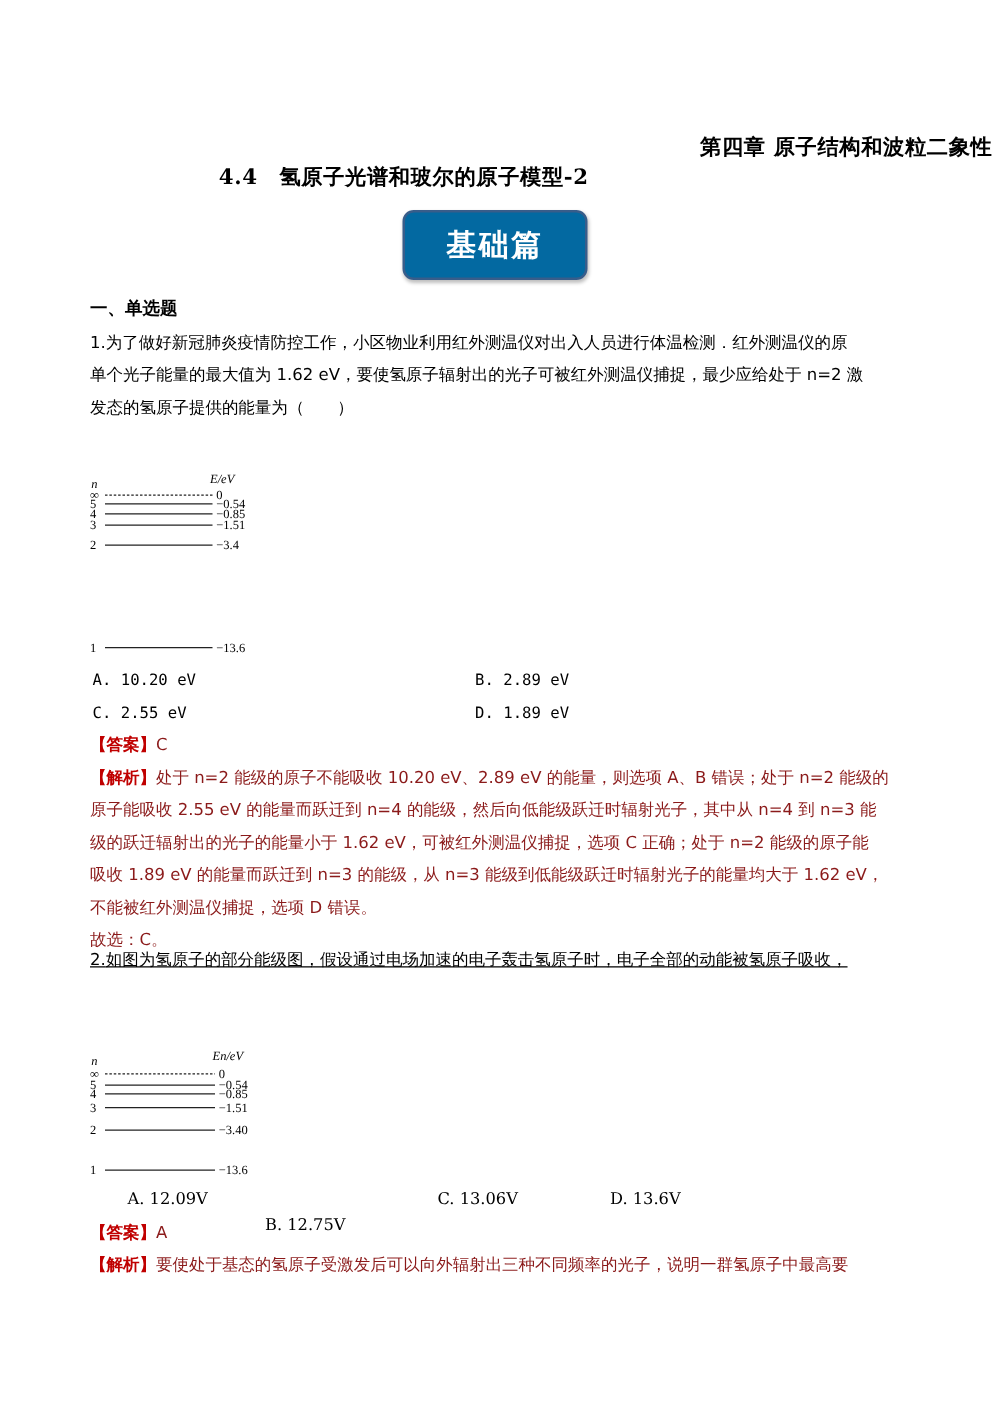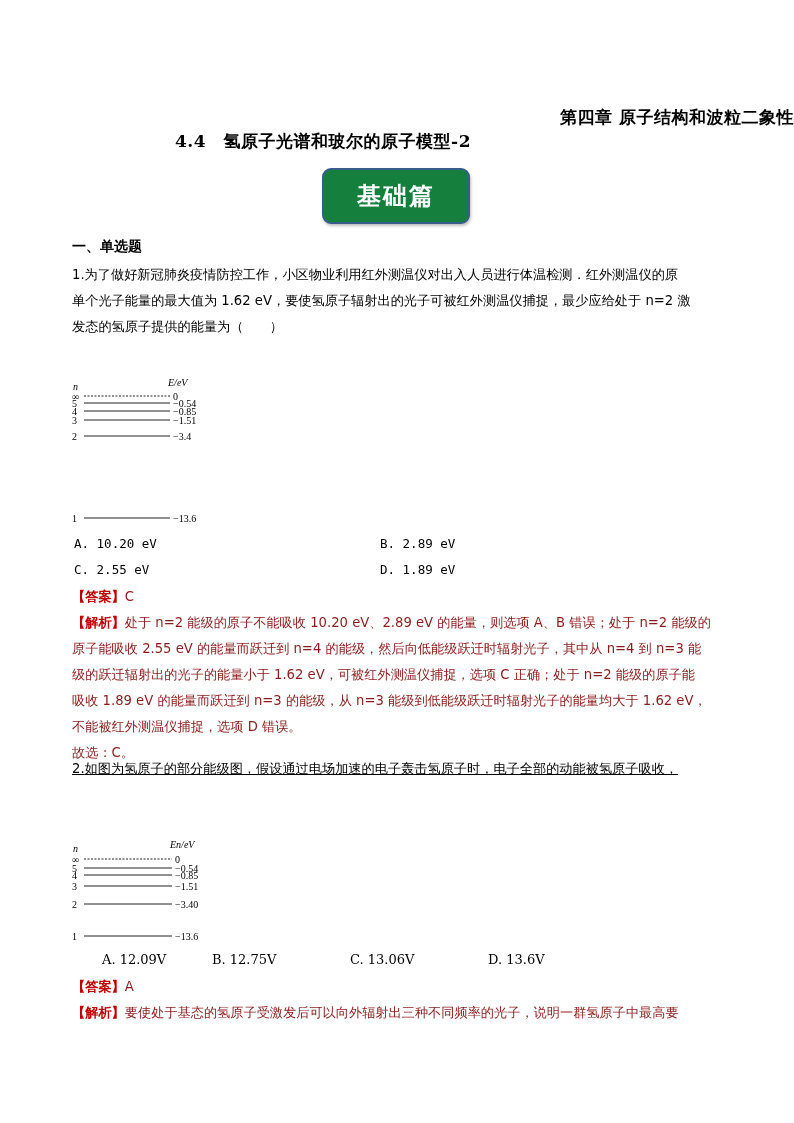--- a/index.html
+++ b/index.html
@@ -4,21 +4,21 @@
 <style>
   html, body { margin: 0; padding: 0; background: #ffffff; }
   body { width: 794px; height: 1123px; position: relative; overflow: hidden;
          font-family: "DejaVu Serif", "Liberation Serif", serif; color: #000; }
   .page { position: absolute; left: 0; top: 0; width: 794px; height: 1123px; }
   .chapter-title { position: absolute; top: 94px; left: 0; width: 794px; text-align: right;
                    font-weight: bold; font-size: 17px; letter-spacing: 0.5px; margin-top: 12px; }
   .section-title { position: absolute; top: 130px; left: 0; width: 646px; text-align: center;
                    font-weight: bold; font-size: 17px; letter-spacing: 0.5px; }
   .badge { position: absolute; left: 322px; top: 168px; width: 148px; height: 56px;
-           background: #15803d; border: 2px solid #385d8a; border-radius: 9px;
+           background: #0369a1; border: 2px solid #385d8a; border-radius: 9px;
            box-sizing: border-box; color: #fff; font-weight: bold; font-size: 24px;
            display: flex; align-items: center; justify-content: center; letter-spacing: 2px;
            box-shadow: 1px 2px 3px rgba(0,0,0,0.25); }
   .text { position: absolute; left: 72px; width: 660px; font-size: 13.2px; line-height: 26px;
           font-family: "DejaVu Sans", "Liberation Sans", sans-serif; }
   .heading { position: absolute; left: 72px; top: 238px; font-weight: bold; font-size: 14px;
              font-family: "DejaVu Sans", sans-serif; }
   .red { color: #8b1a1a; }
   .bracket { color: #c00000; font-weight: bold; }
   .opt { position: absolute; font-size: 12.5px; font-family: "DejaVu Sans Mono", "Liberation Mono", monospace; }
@@ -103,21 +103,21 @@
       <text x="105" y="51.5" font-size="10">−1.51</text>
       <line x1="14" x2="102" y1="66" y2="66" stroke="#222" stroke-width="1"></line>
       <text x="2" y="69.5" font-size="10">2</text>
       <text x="105" y="69.5" font-size="10">−3.40</text>
       <line x1="14" x2="102" y1="98" y2="98" stroke="#222" stroke-width="1"></line>
       <text x="2" y="101.5" font-size="10">1</text>
       <text x="105" y="101.5" font-size="10">−13.6</text>
     </svg>
 
   <div class="opt2" style="left:74px; top:952px;margin-left:28px;">A. 12.09V</div>
-  <div class="opt2" style="left:212px; top:952px;">B. 12.75V</div>
+  <div class="opt2" style="left:212px; top:973px;">B. 12.75V</div>
   <div class="opt2" style="left:350px; top:952px;">C. 13.06V</div>
   <div class="opt2" style="left:488px; top:952px;">D. 13.6V</div>
 
   <div class="text red" style="top:974px;">
     <div><span class="bracket">【答案】</span><span>A</span></div>
     <div><span class="bracket">【解析】</span><span>要使处于基态的氢原子受激发后可以向外辐射出三种不同频率的光子，说明一群氢原子中最高要</span></div>
   </div>
 
 </div>
 

